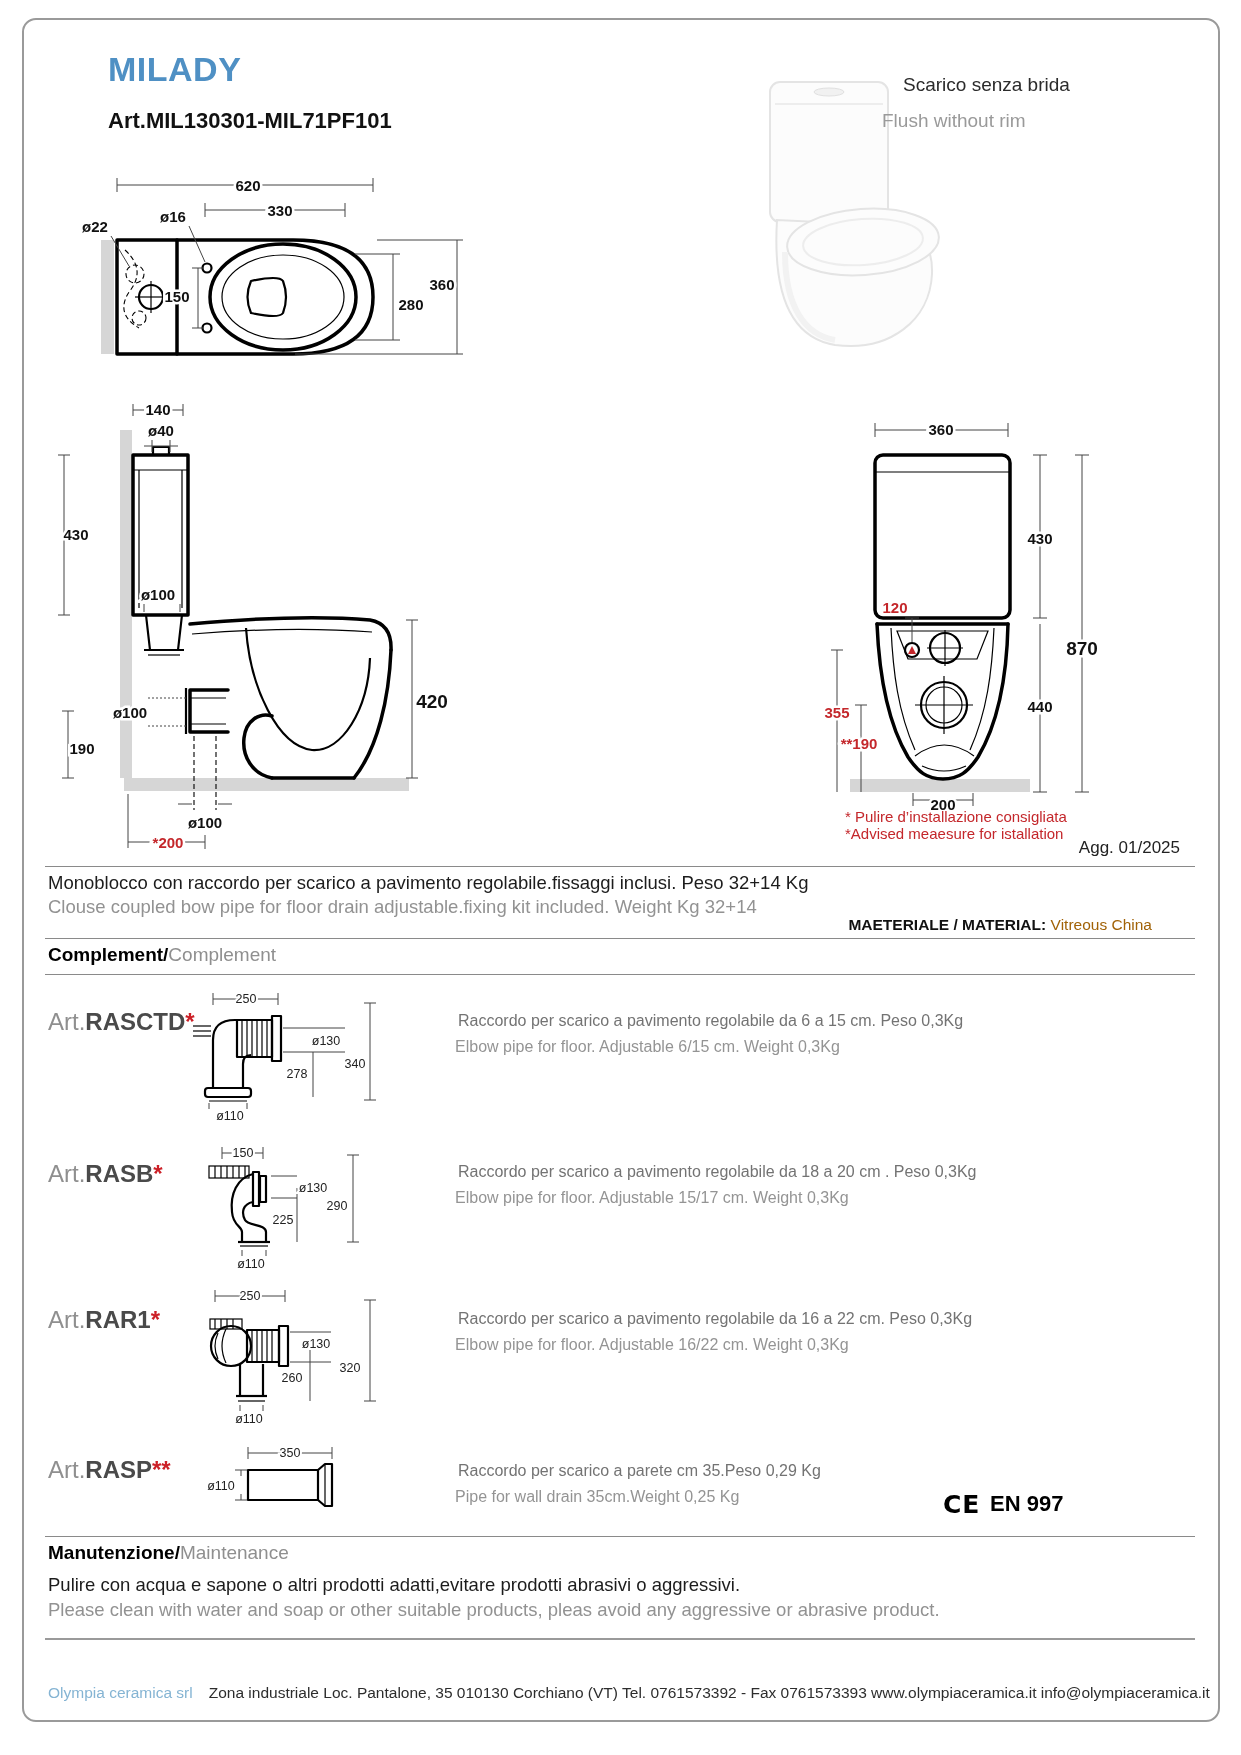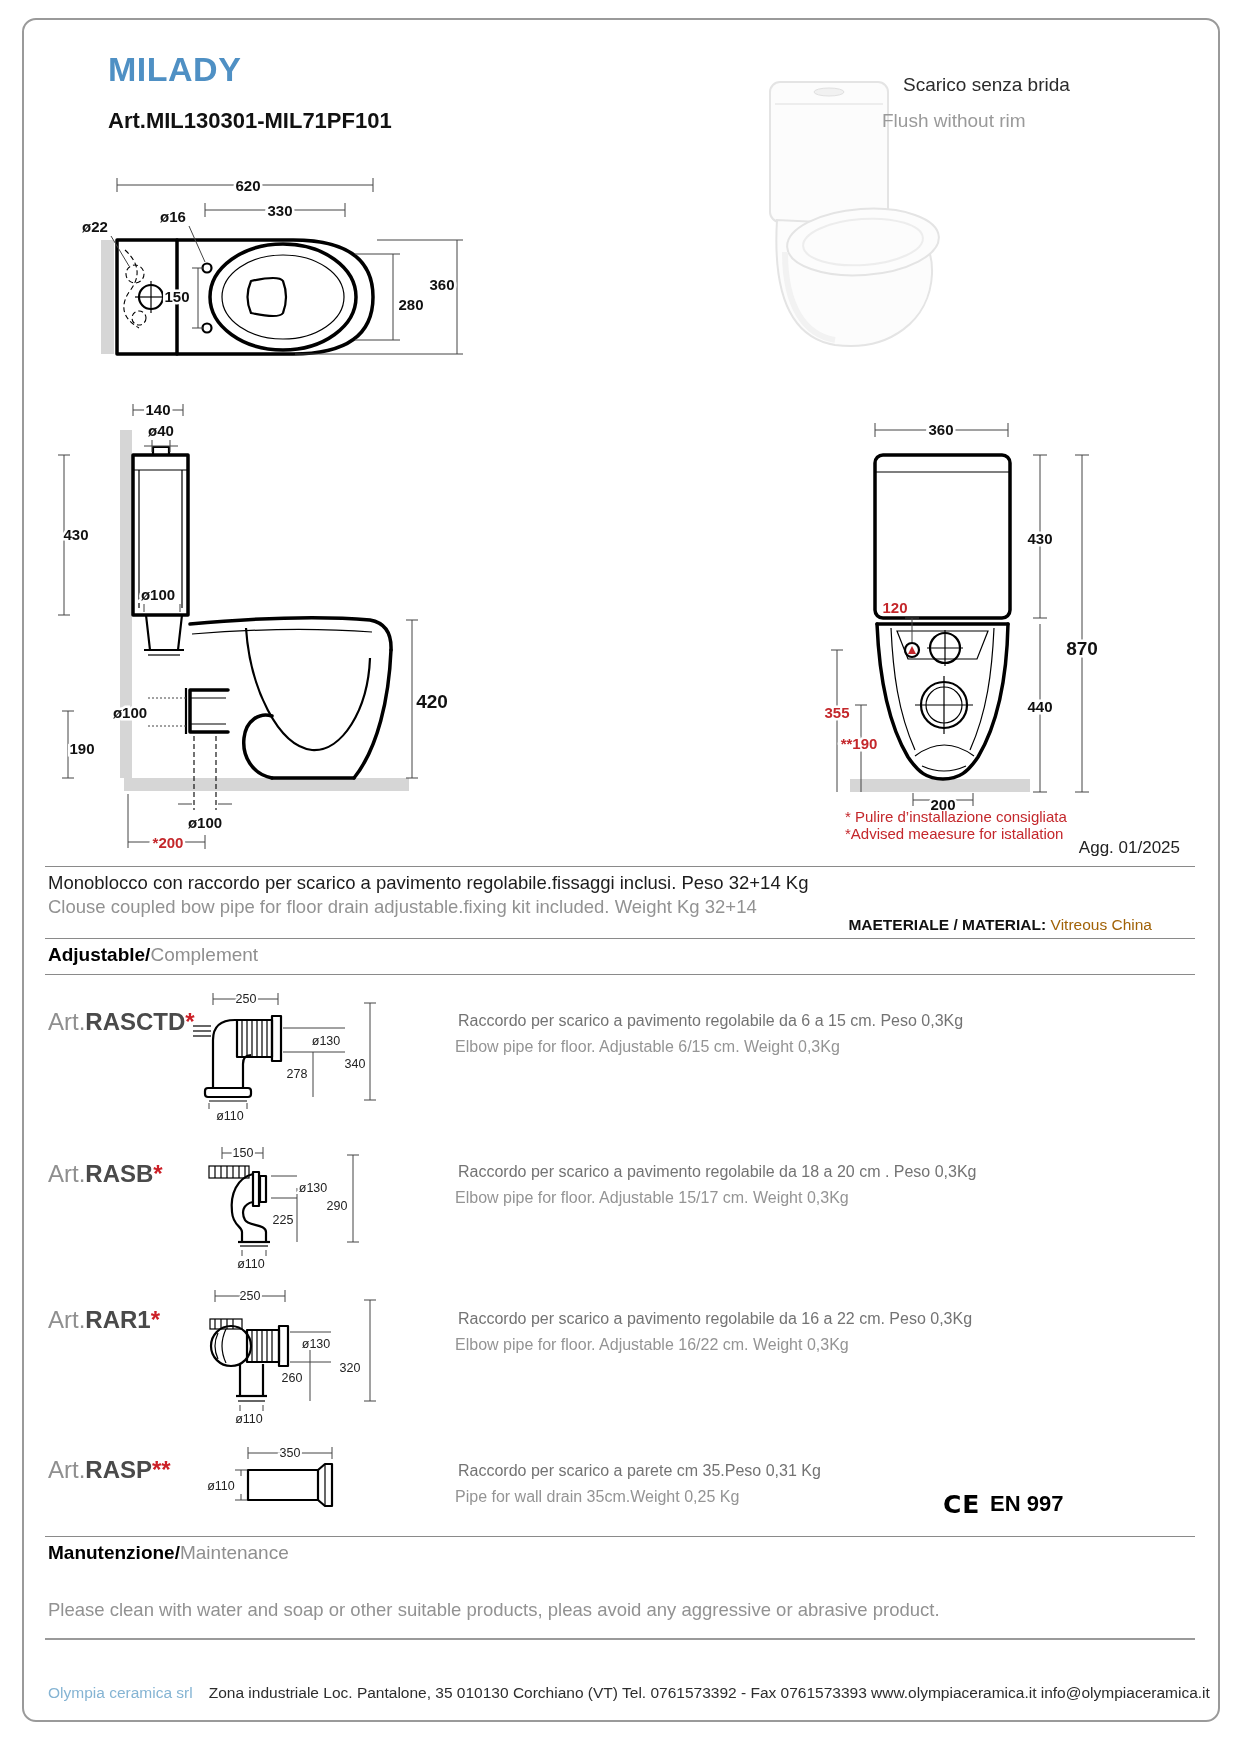--- a/index.html
+++ b/index.html
@@ -234,21 +234,21 @@
   <div class="hr" style="left:45px;top:866px;width:1150px;"></div>
   <div class="abs desc-it" style="left:48px;top:872px;">Monoblocco con raccordo per scarico a pavimento regolabile.fissaggi inclusi. Peso 32+14 Kg</div>
   <div class="abs desc-en" style="left:48px;top:896px;">Clouse coupled bow pipe for floor drain adjustable.fixing kit included. Weight Kg 32+14</div>
   <div class="abs" style="left:830px;top:916px;width:322px;text-align:right;">
     <span class="mat-b">MAETERIALE / MATERIAL:</span>
     <span class="mat-n">Vitreous China</span>
   </div>
   <div class="hr" style="left:45px;top:938px;width:1150px;"></div>
 
   <div class="abs" style="left:48px;top:944px;">
-    <span class="hd-b">Adjustable/</span><span class="hd-g">Complement</span>
+    <span class="hd-b">Complement/</span><span class="hd-g">Complement</span>
   </div>
   <div class="hr" style="left:45px;top:974px;width:1150px;"></div>
 
   <div class="abs" style="left:48px;top:1008px;">
     <span class="artlbl-p">Art.</span><span class="artlbl-c">RASCTD</span><span class="artlbl-s">*</span>
   </div>
   <svg class="abs" style="left:185px;top:988px;" width="210" height="140" viewBox="0 0 210 140">
     <g>
       <path d="M28,100 L28,52 Q28,32 50,32 L52,32" class="m"></path>
       <path d="M58,100 L58,76 Q58,67 66,67" class="m"></path>
@@ -382,29 +382,30 @@
       <line x1="63" y1="4" x2="63" y2="16" class="dl"></line>
         <line x1="147" y1="4" x2="147" y2="16" class="dl"></line>
       <line x1="50" y1="27" x2="62" y2="27" class="dl"></line>
         <line x1="50" y1="57" x2="62" y2="57" class="dl"></line>
       <line x1="56" y1="27" x2="56" y2="33" class="dl"></line>
         <line x1="56" y1="51" x2="56" y2="57" class="dl"></line>
     </g>
     <text x="105" y="14" class="dims">350</text>
     <text x="36" y="47" class="dims">ø110</text>
   </svg>
-  <div class="abs small-it" style="left:458px;top:1462px;">Raccordo per scarico a parete cm 35.Peso 0,31 Kg</div>
+  <div class="abs small-it" style="left:458px;top:1462px;">Raccordo per scarico a parete cm 35.Peso 0,29 Kg</div>
   <div class="abs small-en" style="left:455px;top:1488px;">Pipe for wall drain 35cm.Weight 0,25 Kg</div>
 
   <div class="abs ce" style="left:943px;top:1490px;">CE</div>
   <div class="abs en997" style="left:990px;top:1491px;">EN 997</div>
 
   <div class="hr" style="left:45px;top:1536px;width:1150px;"></div>
   <div class="abs" style="left:48px;top:1542px;">
     <span class="hd-b">Manutenzione/</span><span class="hd-g">Maintenance</span>
   </div>
+  <div class="abs desc-it" style="left:48px;top:1574px;">Pulire con acqua e sapone o altri prodotti adatti,evitare prodotti abrasivi o aggressivi.</div>
   <div class="abs desc-en" style="left:48px;top:1599px;">Please clean with water and soap or other suitable products, pleas avoid any aggressive or abrasive product.</div>
 
   <div class="hr2" style="left:45px;top:1638px;width:1150px;"></div>
   <div class="abs" style="left:48px;top:1684px;width:1140px;white-space:nowrap;">
     <span class="foot-co">Olympia ceramica srl</span><span class="foot-ad">Zona industriale  Loc. Pantalone, 35    010130   Corchiano  (VT)  Tel. 0761573392 - Fax 0761573393    www.olympiaceramica.it    info@olympiaceramica.it</span>
   </div>
 </div>
 
 </body></html>

